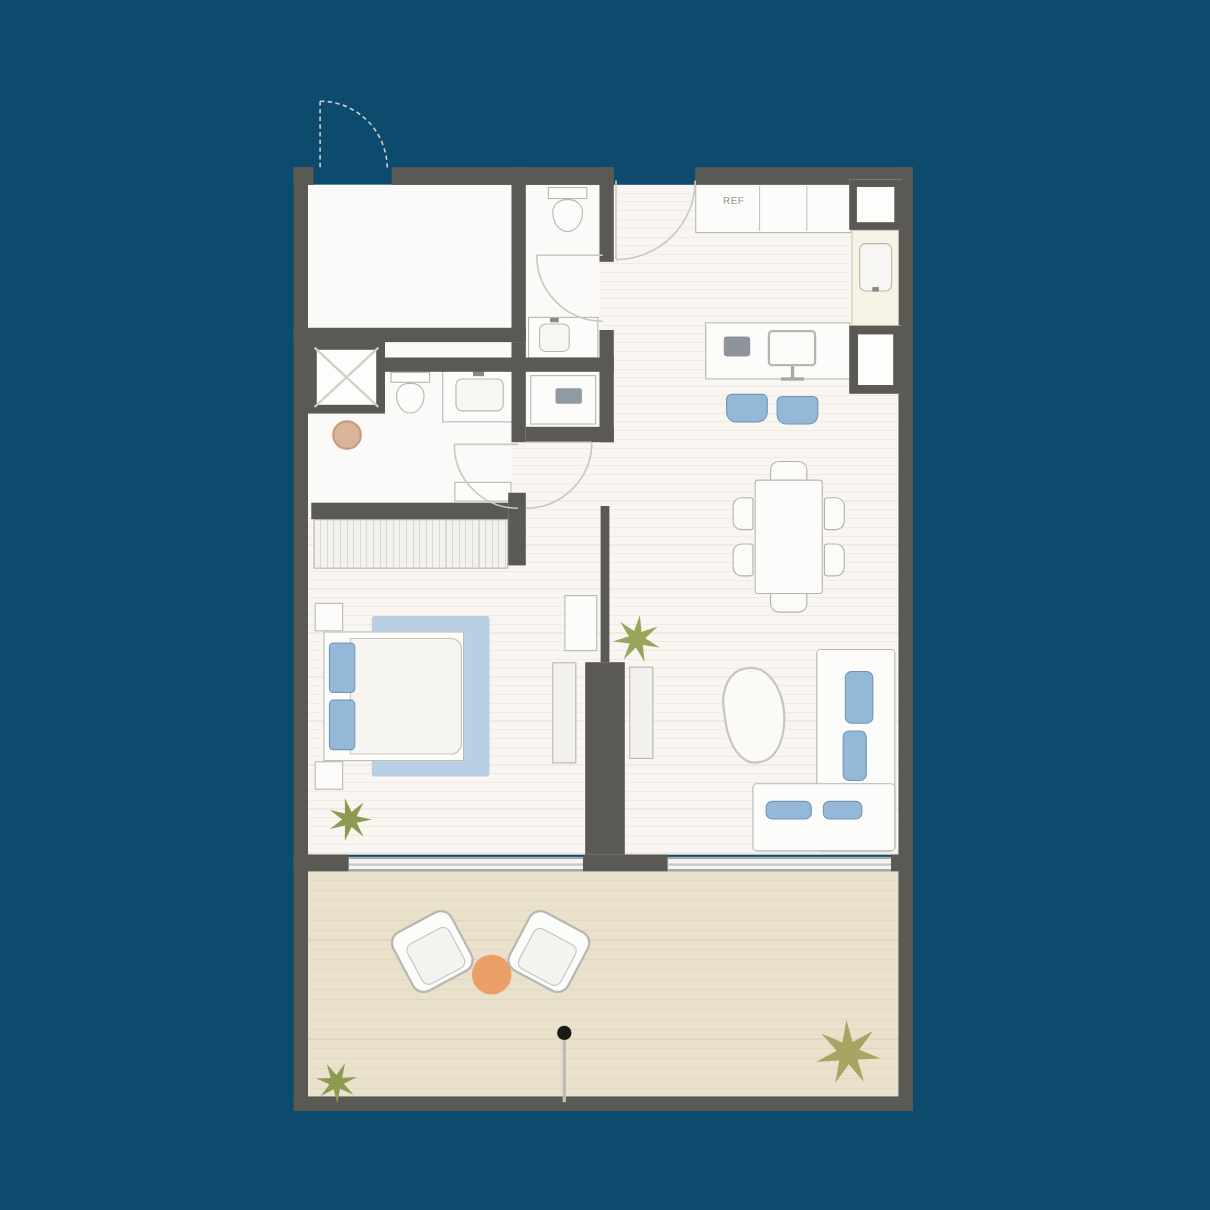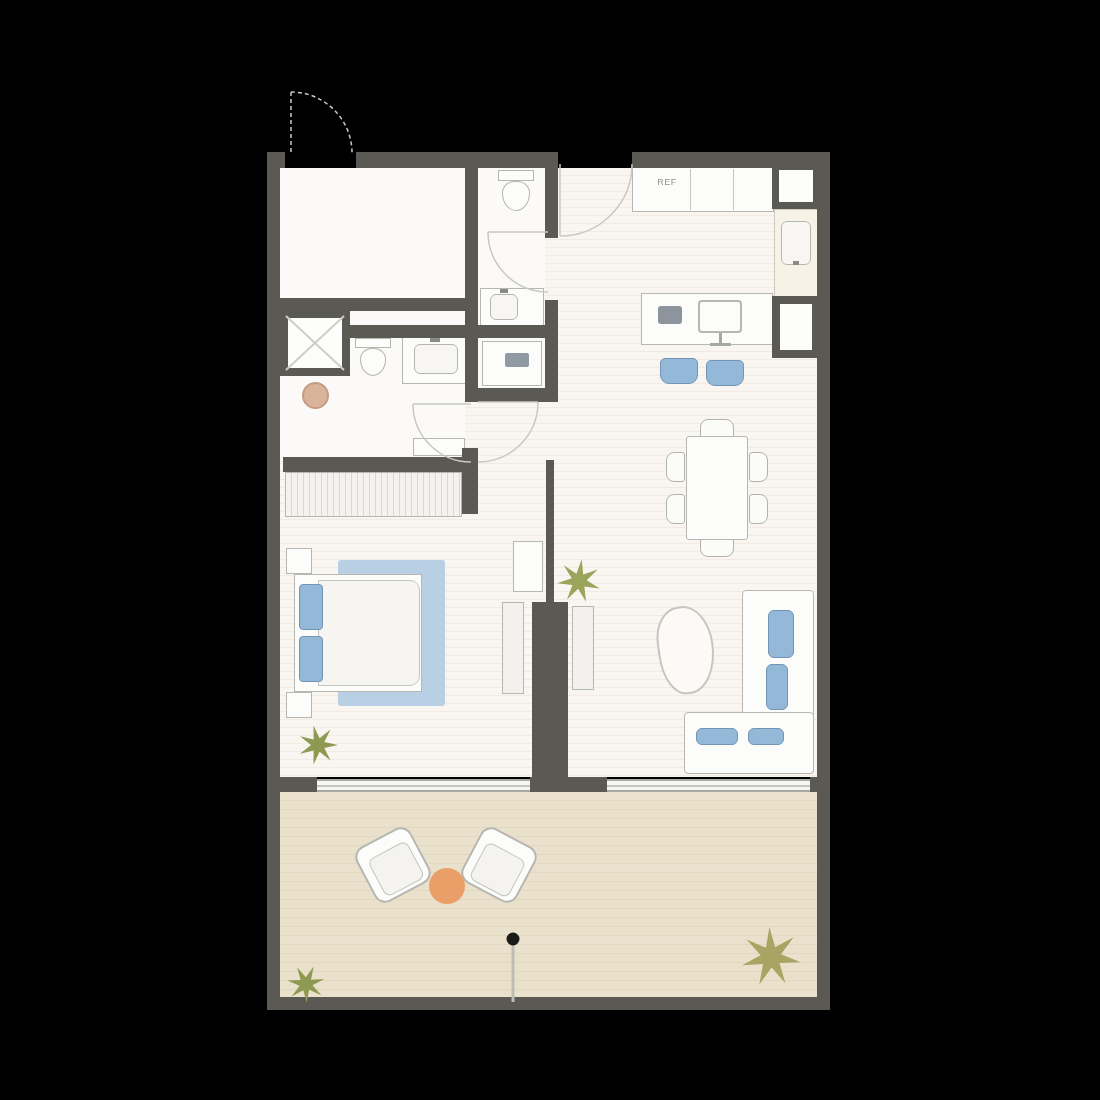--- a/index.html
+++ b/index.html
@@ -1,21 +1,21 @@
 <!DOCTYPE html>
 <html><head>
 <meta charset="utf-8">
 <style>
   :root{
     --wall:#5b5954; --floor:#f8f4ee; --terr:#e9e1cb;
     --outline:#b7b7b1; --arc:#c9c9c3; --blue:#93b8d8; --bluelt:#b9cfe3;
     --green:#8e9a52; --olive:#a9a464; --orange:#eb9f68; --tan:#d9b49b;
   }
   html,body{margin:0;padding:0;background:#ffffff;}
-  .canvas{position:relative;width:1100px;height:1100px;background:#000000;overflow:hidden;
+  .canvas{position:relative;width:1100px;height:1100px;background:#0c4a6e;overflow:hidden;
           font-family:"Liberation Sans", sans-serif;}
   .abs{position:absolute;}
   .w{position:absolute;background:var(--wall);z-index:40;}
   .floor{position:absolute;z-index:1;
      background:repeating-linear-gradient(180deg,#f9f5f0 0 7px,#f2ebe3 7px 8px);}
   .room-white{position:absolute;background:#fbfaf8;z-index:2;}
   .terrace{position:absolute;z-index:1;
      background:repeating-linear-gradient(180deg,#e9e1cb 0 8px,#e2d8bf 8px 9px);}
   .furn{position:absolute;background:#fcfcfa;border:1.5px solid var(--outline);
         box-sizing:border-box;z-index:10;}

